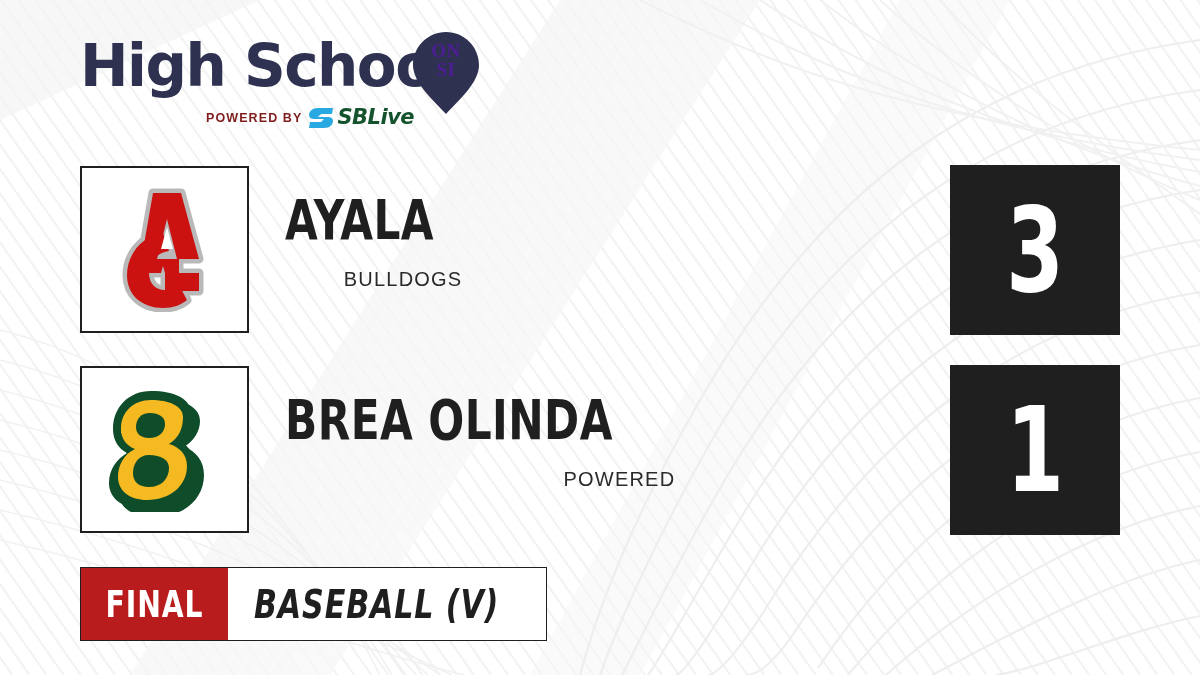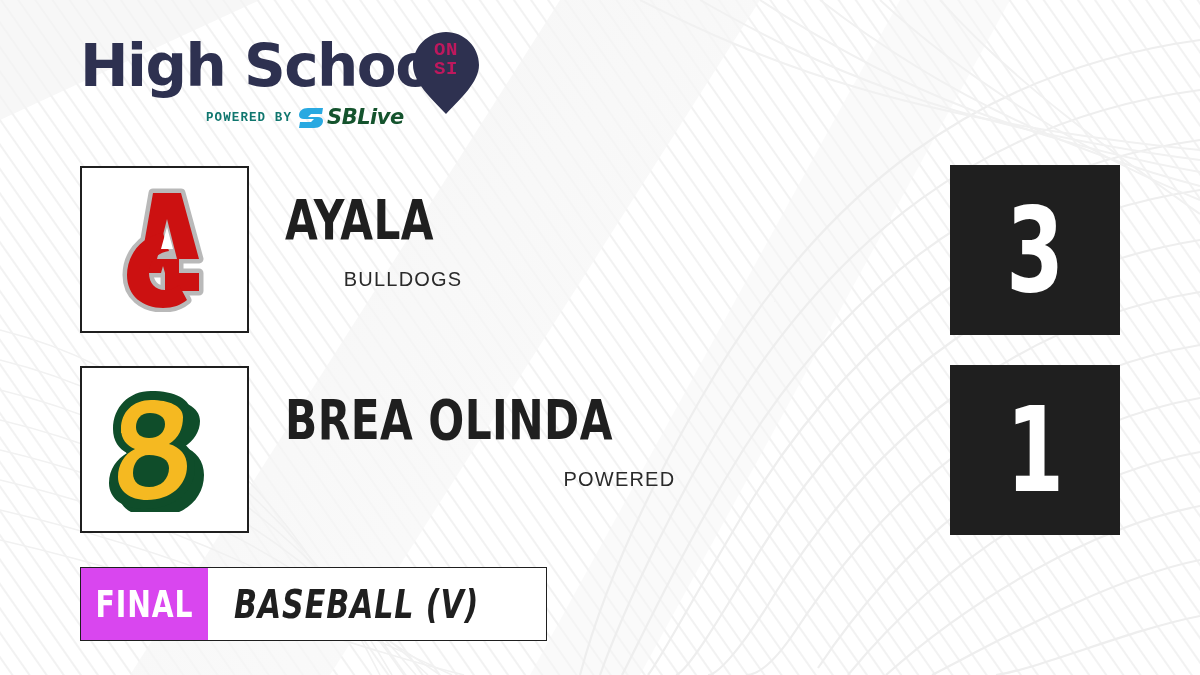--- a/index.html
+++ b/index.html
@@ -29,39 +29,39 @@
     line-height:60px;
     white-space:nowrap;
   }
   #brand-pin {
     position:absolute; left:333px; top:-4px;
     width:66px; height:82px;
   }
   #pin-text {
     position:absolute; left:0; top:9px; width:66px;
     text-align:center;
-    font-family:Liberation Mono, monospace;
+    font-family:Liberation Serif, serif;
     font-weight:bold;
     font-size:19px;
     line-height:19px;
     letter-spacing:0.5px;
-    color:#be185d;
+    color:#4c1d95;
   }
   #pin-text span { display:block; }
   #powered {
     position:absolute; left:126px; top:71px;
     display:flex; align-items:center; gap:7px;
     white-space:nowrap;
   }
   #powered-label {
-    font-family:Liberation Mono, monospace;
+    font-family:Liberation Sans, sans-serif;
     font-weight:bold;
     font-size:12.5px;
     letter-spacing:1.1px;
-    color:#0f766e;
+    color:#7f1d1d;
   }
   #sblive { display:flex; align-items:center; gap:2px; }
   #sblive-mark { display:block; }
   #sblive-text {
     font-family:"DejaVu Sans", sans-serif;
     font-weight:bold;
     font-style:italic;
     font-size:21px;
     letter-spacing:-0.5px;
     color:#14532d;
@@ -126,22 +126,22 @@
 
   
   #status-bar {
     position:absolute; left:80px; top:567px;
     height:74px; width:467px;
     display:flex;
     background:#ffffff;
     border:1.5px solid #1f1f1f;
   }
   #status-chip {
-    background:#d946ef;
-    width:127px;
+    background:#b91c1c;
+    width:147px;
     display:flex; align-items:center; justify-content:center;
   }
   #status-chip-label {
     font-family:"DejaVu Sans Condensed", "Liberation Sans Narrow", "Liberation Sans", sans-serif;
     font-weight:bold;
     font-size:37px;
     line-height:37px;
     letter-spacing:1px;
     color:#ffffff;
     transform:scaleX(0.85);

